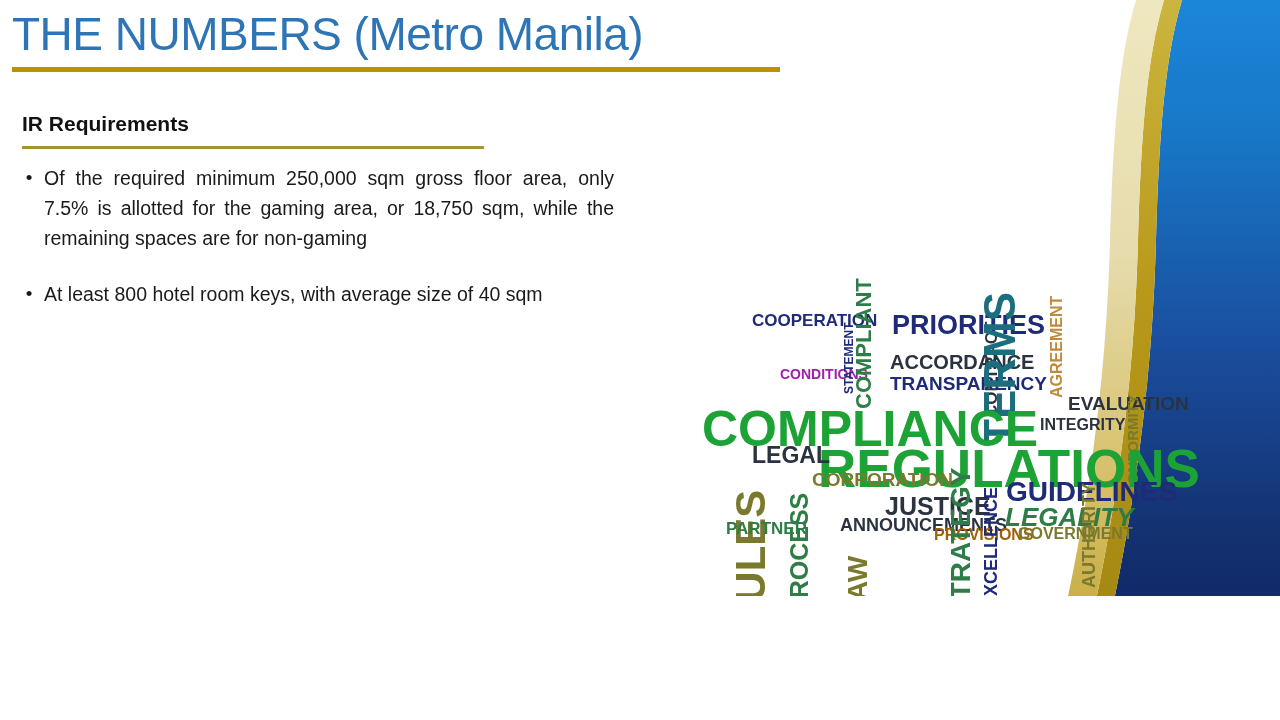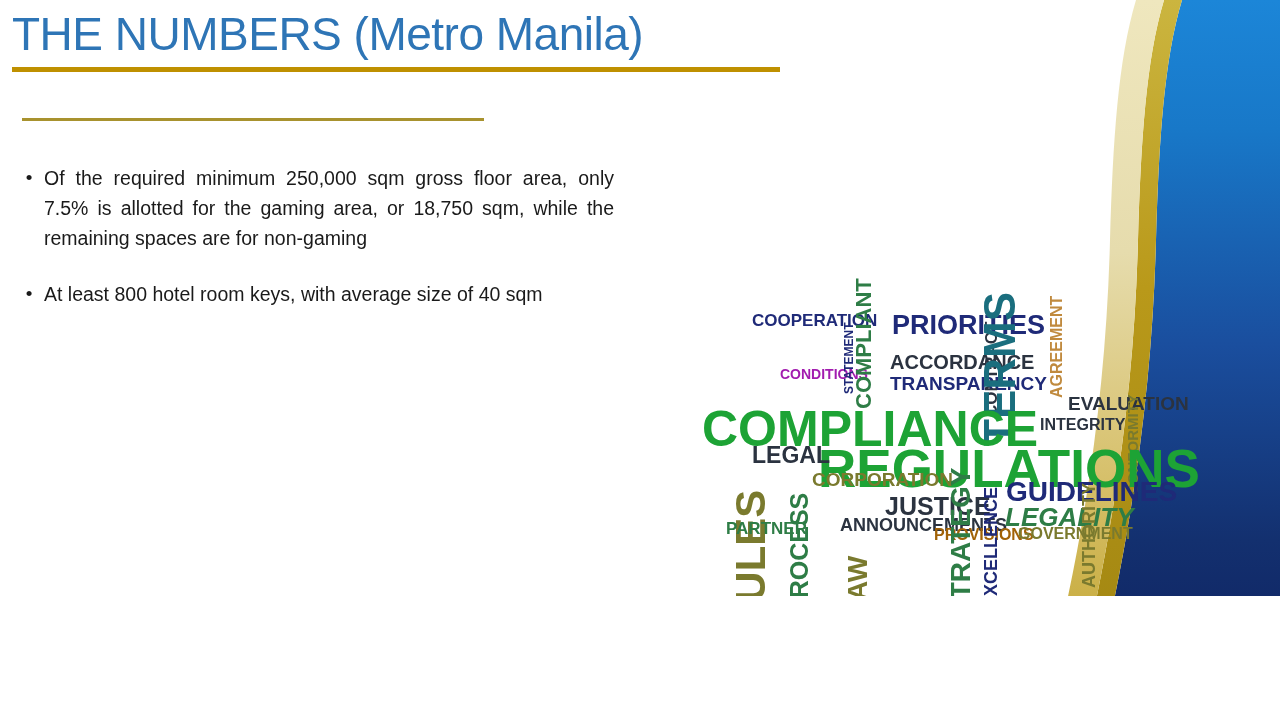--- a/index.html
+++ b/index.html
@@ -154,20 +154,21 @@
     <path d="M 204 0 C 186 60 181 140 178 240 C 174 400 150 560 108 720 L 78 720
              C 122 560 146 400 150 240 C 153 140 158 60 176 0 Z" fill="url(#goldGradLight)"></path>
   </svg>
 
   <div id="title-block">
     <div id="slide-title">THE NUMBERS (Metro Manila)</div>
     <div id="title-rule"></div>
   </div>
 
   <div id="subhead-block">
+    <div id="subhead-text">IR Requirements</div>
     <div id="subhead-rule"></div>
   </div>
 
   <div id="bullets">
     <div class="bullet-item">
       <span class="bullet-marker">•</span>
       <span class="bullet-text">Of the required minimum 250,000 sqm gross floor area, only 7.5% is allotted for the gaming area, or 18,750 sqm, while the remaining spaces are for non-gaming</span>
     </div>
     <div class="bullet-item">
       <span class="bullet-marker">•</span>

